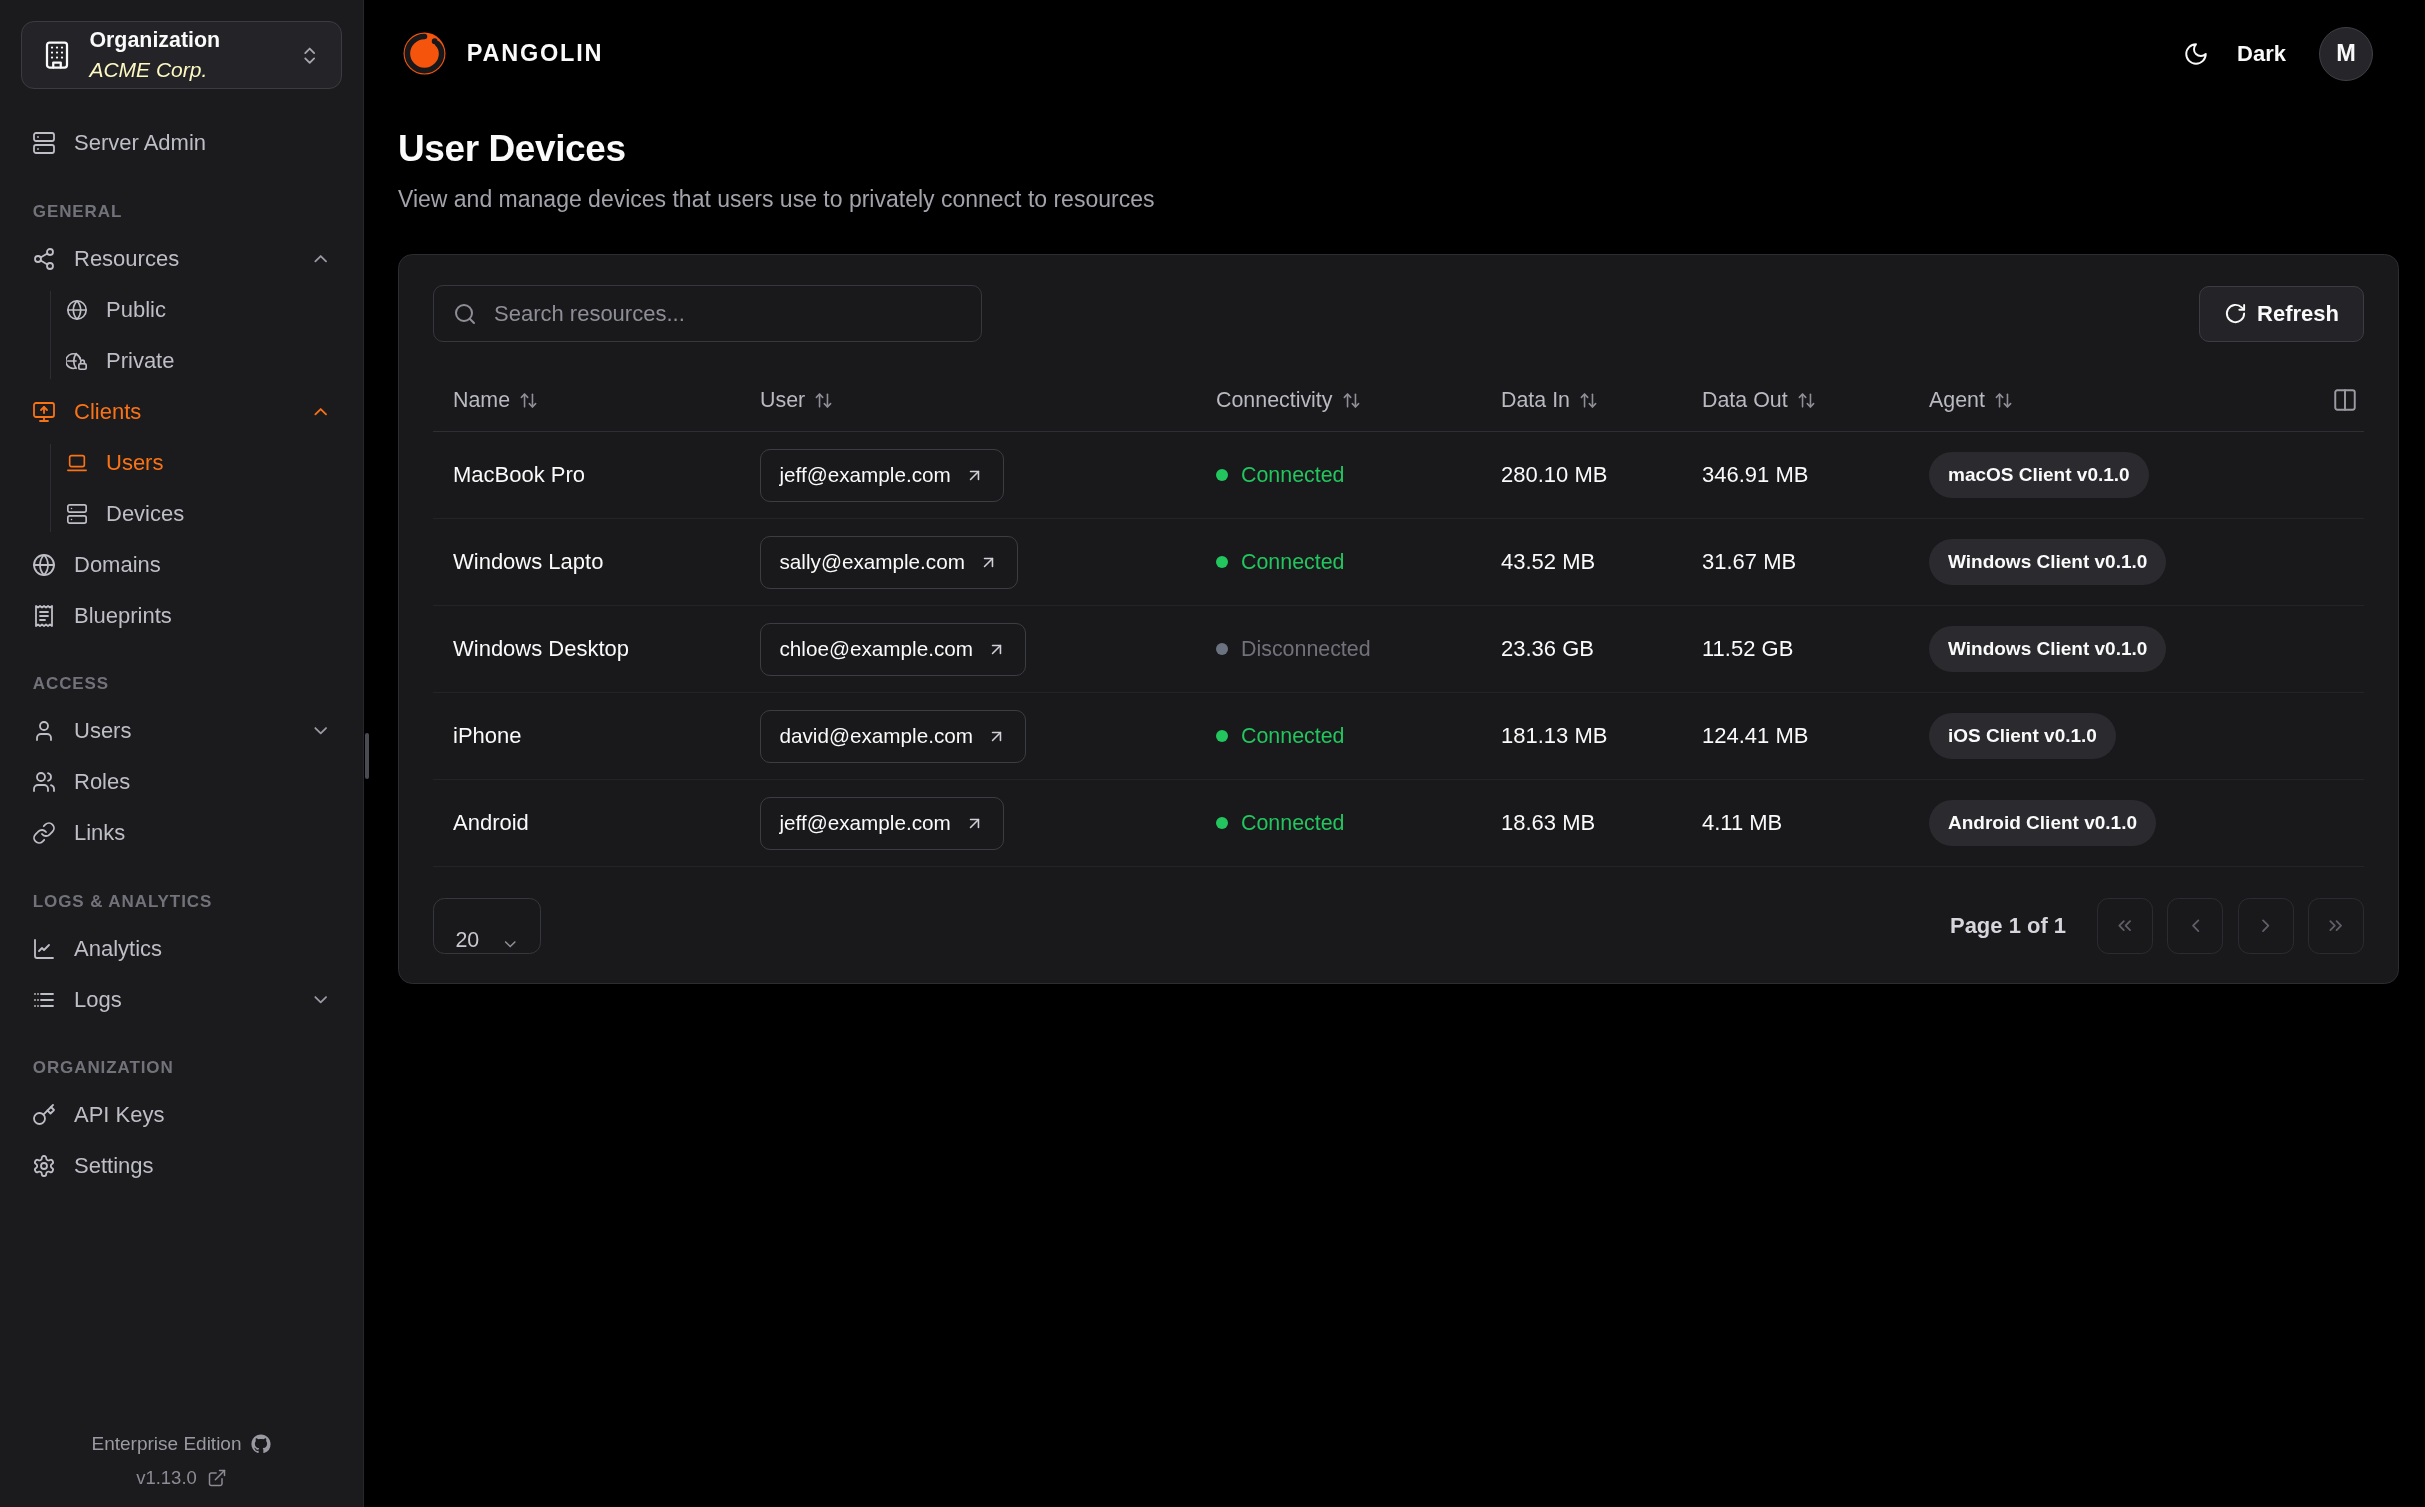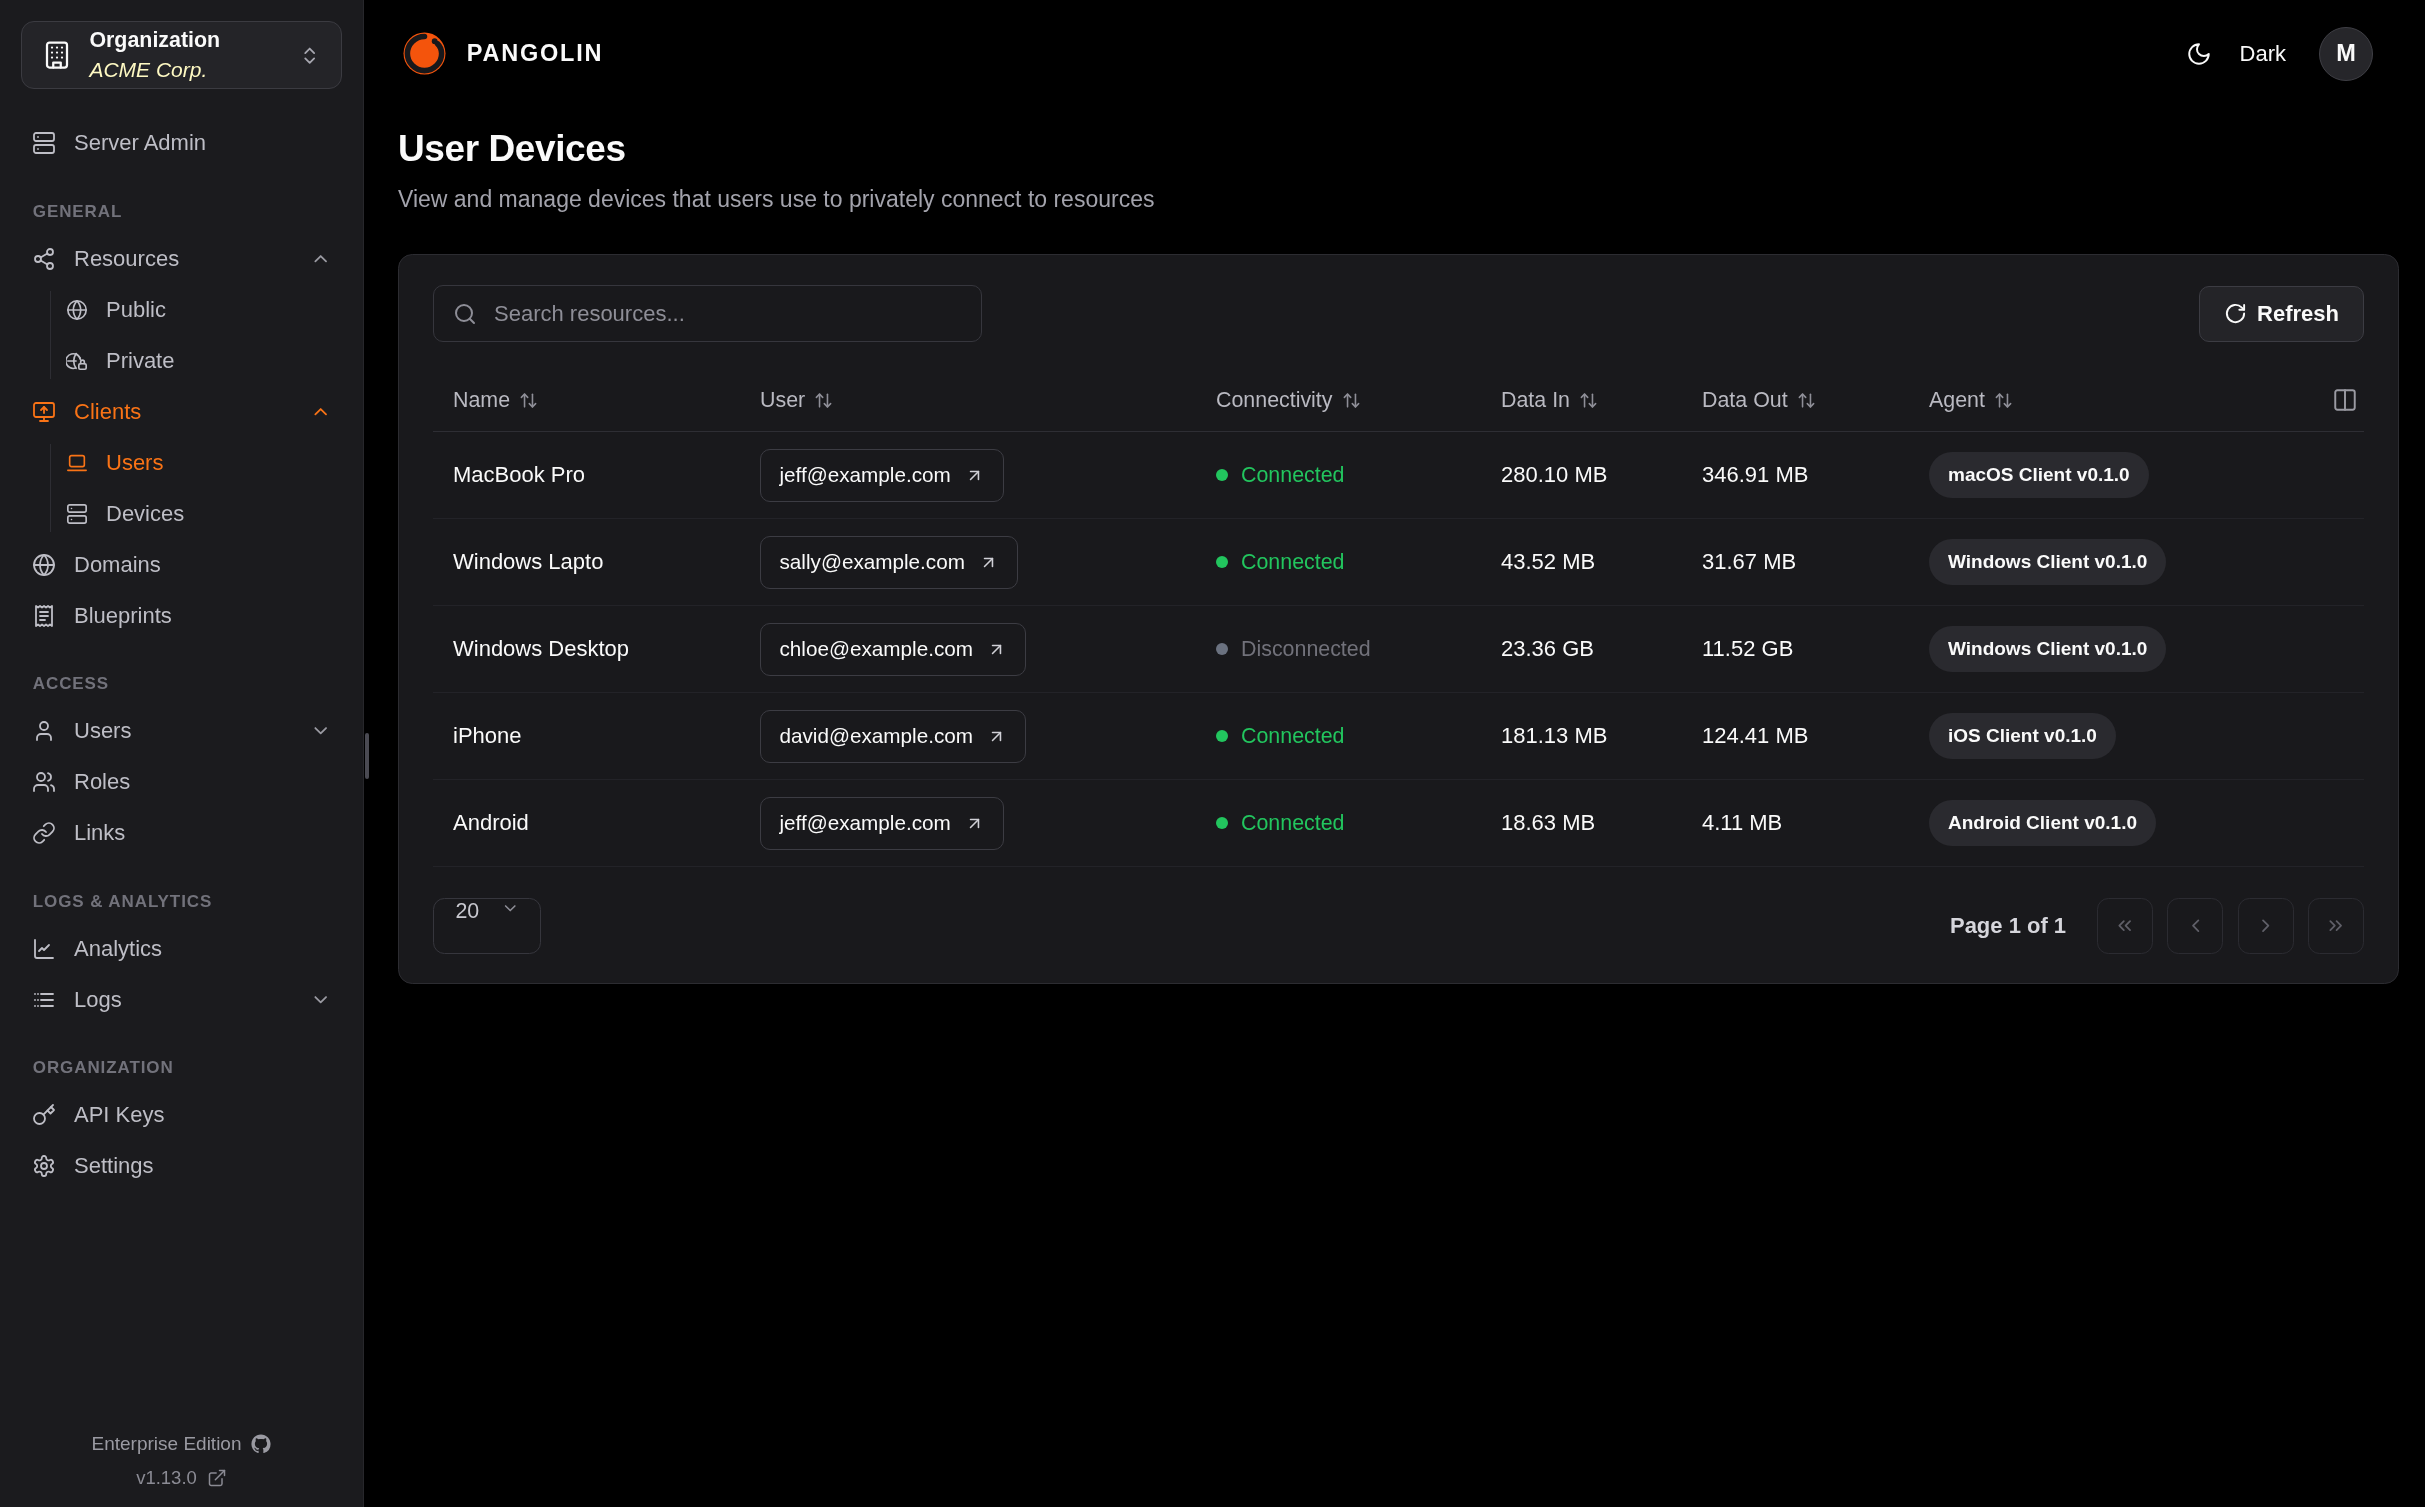--- a/index.html
+++ b/index.html
@@ -44,21 +44,21 @@
   .scroll-thumb { position:absolute; left:365px; top:733px; width:3.6px; height:46px;
     background:#4a4a52; border-radius:2.1px; z-index:5; }
 
   
   .main { flex:1; min-width:0; background:#000000; }
   .topbar { display:flex; align-items:center; justify-content:space-between;
     height:107px; padding:0 53px 0 34px; }
   .brand { display:flex; align-items:center; gap:15.7px; }
   .brand-name { font-size:23.5px; font-weight:700; letter-spacing:1.8px; color:#fafafa; }
   .topbar-right { display:flex; align-items:center; gap:33px; }
-  .theme-toggle { display:flex; align-items:center; gap:28px; font-size:22px; font-weight:400;
+  .theme-toggle { display:flex; align-items:center; gap:28px; font-size:22px; font-weight:700;
     color:#fafafa; cursor:pointer; }
   .theme-toggle svg { width:26px; height:26px; }
   .avatar { width:54px; height:54px; border-radius:50%; background:#26262a;
     border:1.4px solid #3f3f45; display:flex; align-items:center; justify-content:center;
     font-size:23.5px; font-weight:600; cursor:pointer; }
 
   .page-head { padding:21.4px 43px 0 34px; }
   .page-title { font-size:37px; font-weight:700; letter-spacing:-0.4px; }
   .page-subtitle { margin-top:15.7px; font-size:23px; color:#a3a3ac; }
 
@@ -101,21 +101,21 @@
   .status { display:flex; align-items:center; gap:13px; font-size:21.4px; }
   .status .dot { width:12px; height:12px; border-radius:50%; }
   .status.connected { color:#22c55e; }
   .status.connected .dot { background:#22c55e; }
   .status.disconnected { color:#71717a; }
   .status.disconnected .dot { background:#6b7280; }
   .agent-badge { background:#2a2a2f; border-radius:712px; padding:0 19px; height:46px;
     display:inline-flex; align-items:center; font-size:19px; font-weight:700; color:#fafafa; }
 
   .pagination { margin-top:31px; display:flex; justify-content:space-between; align-items:center; }
-  .page-size { display:flex; align-items:flex-start; gap:21.4px; height:56px; padding:0 21.4px;
+  .page-size { display:flex; align-items:flex-end; gap:21.4px; height:56px; padding:0 21.4px;
     border:0.7px solid #36363d; border-radius:11.4px; background:transparent; color:#c8c8cf;
     font-family:inherit; font-size:21.4px; cursor:pointer; }
   .page-size svg { width:18.5px; height:18.5px; color:#8e8e97; }
   .pag-right { display:flex; align-items:center; gap:31px; }
   .pag-status { font-size:22px; font-weight:600; color:#d6d6dc; }
   .pag-btns { display:flex; gap:14.3px; }
   .pag-btn { width:56px; height:56px; border-radius:11.4px; border:0.7px solid #2b2b31;
     background:transparent; color:#5f5f68; display:flex; align-items:center;
     justify-content:center; cursor:pointer; }
   .pag-btn svg { width:21.4px; height:21.4px; }

